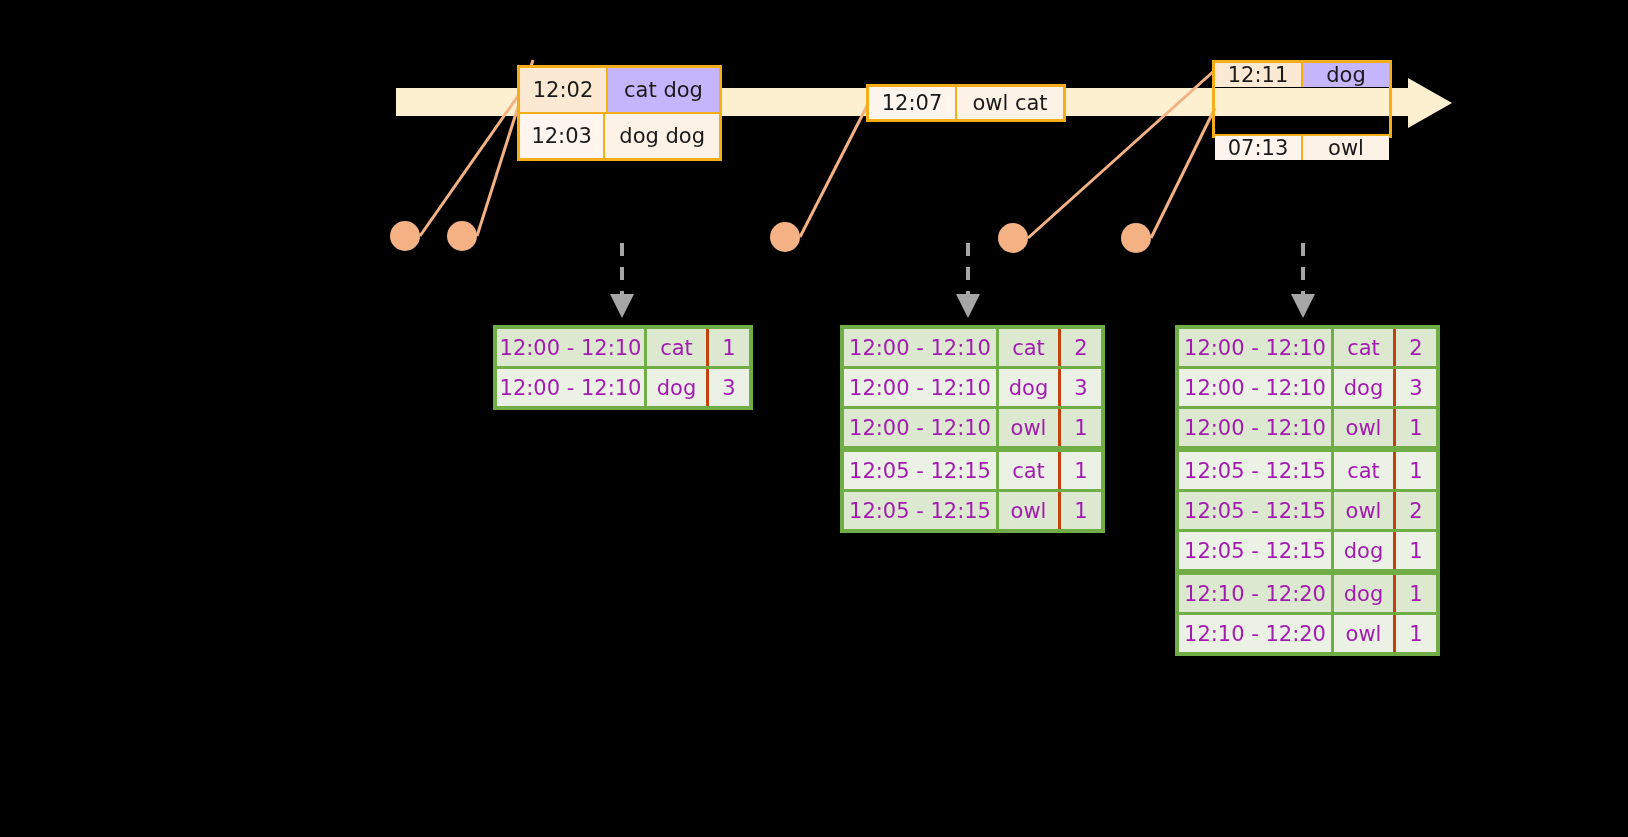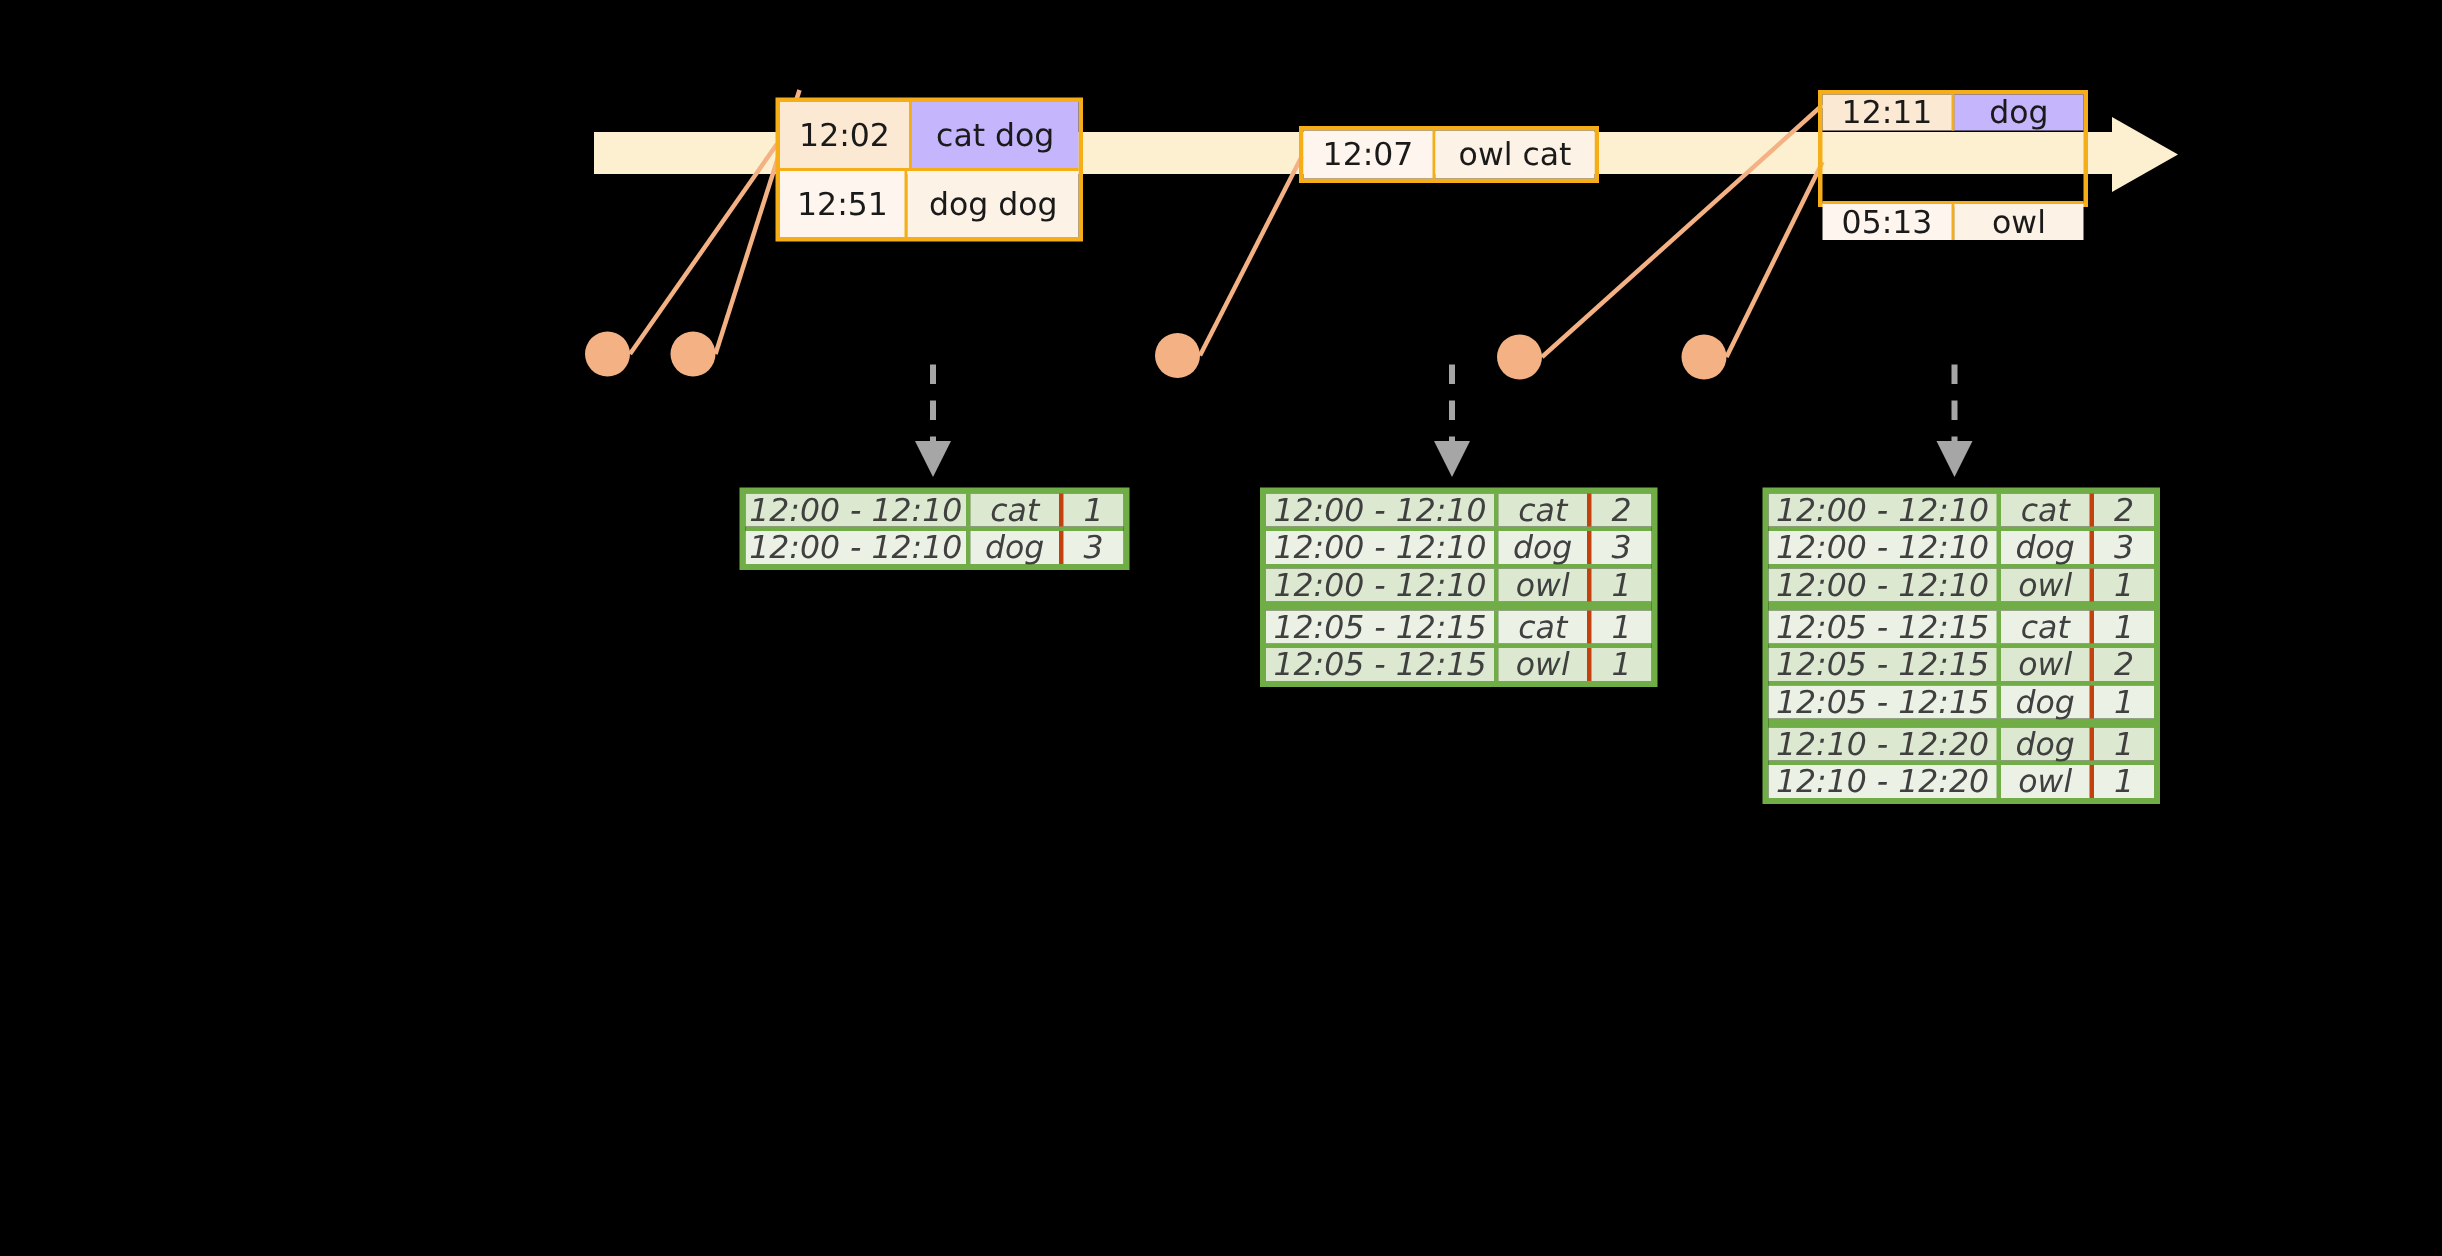--- a/index.html
+++ b/index.html
@@ -41,21 +41,21 @@
   
   #svg-arrows{position:absolute;left:0;top:0;width:1628px;height:837px;
               pointer-events:none;}
 
   
   .gtable{position:absolute;border:4px solid #70AD47;box-sizing:border-box;}
   .grow{display:flex;border-bottom:3px solid #70AD47;}
   .grow:last-child{border-bottom:none;}
   .grow.grp-sep{border-bottom:6px solid #70AD47;}
   .gcell{display:flex;align-items:center;justify-content:center;
-         font-size:21px;color:#404040;height:22px;box-sizing:border-box;font-style:italic;}
+         font-size:21px;color:#a21caf;height:37px;box-sizing:border-box;}
   .c-window{border-right:3px solid #70AD47;}
   .c-key{border-right:3px solid #c2410c;}
   .even .gcell{background:#DCE8D0;}
   .odd  .gcell{background:#ECF1E6;}
 
   #gtable-0{left:493px;top:325px;}
   #gtable-0 .c-window{width:150px;}
   #gtable-0 .c-key{width:62px;}
   #gtable-0 .c-cnt{width:40px;}
 
@@ -103,39 +103,39 @@
   <div class="dot" style="left:770px;top:222px;"></div>
   <div class="dot" style="left:998px;top:223px;"></div>
   <div class="dot" style="left:1121px;top:223px;"></div>
 
   <div class="evt-box" id="evt-box-0">
     <div class="evt-row shade-a">
       <div class="evt-time">12:02</div>
       <div class="evt-val">cat dog</div>
     </div>
     <div class="evt-row shade-b">
-      <div class="evt-time">12:51</div>
+      <div class="evt-time">12:03</div>
       <div class="evt-val">dog dog</div>
     </div>
   </div>
 
   <div class="evt-box" id="evt-box-1">
     <div class="evt-row shade-b">
       <div class="evt-time">12:07</div>
       <div class="evt-val">owl cat</div>
     </div>
   </div>
 
   <div class="evt-box" id="evt-box-2">
     <div class="evt-row shade-a">
       <div class="evt-time">12:11</div>
       <div class="evt-val">dog</div>
     </div>
     <div class="evt-row shade-b">
-      <div class="evt-time">05:13</div>
+      <div class="evt-time">07:13</div>
       <div class="evt-val">owl</div>
     </div>
   </div>
 
   <div class="gtable" id="gtable-0">
       <div class="grow even">
         <div class="gcell c-window">12:00 - 12:10</div>
         <div class="gcell c-key">cat</div>
         <div class="gcell c-cnt">1</div>
       </div>

